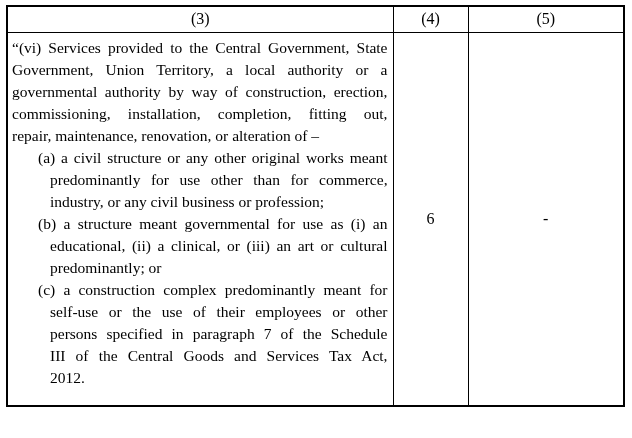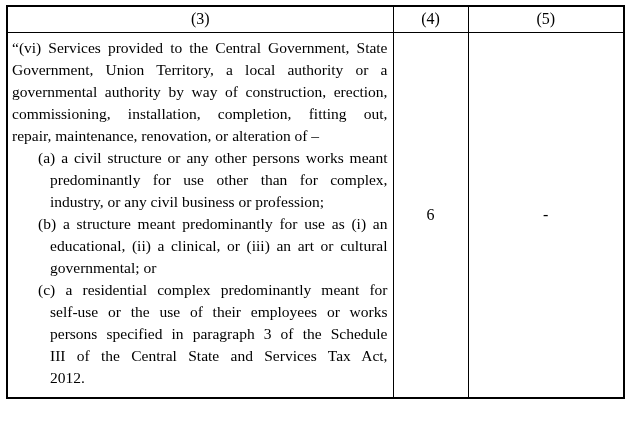--- a/index.html
+++ b/index.html
@@ -26,21 +26,21 @@
   .doc-table th {
     font-weight: normal;
     font-size: 16px;
     height: 26px;
     text-align: center;
     vertical-align: middle;
     padding: 0;
   }
   td.desc-cell {
     vertical-align: top;
-    padding: 4px 5px 8px 4px;
+    padding: 4px 5px 16px 4px;
     height: 320px;
   }
   td.rate-cell, td.cond-cell {
     text-align: center;
     vertical-align: middle;
     font-size: 16px;
     padding: 0;
   }
   .pline, .ifirst, .icont {
     font-size: 15.5px;
@@ -71,32 +71,32 @@
     </thead>
     <tbody>
       <tr>
         <td class="desc-cell">
           <div class="pline jline">“(vi) Services provided to the Central Government, State</div>
           <div class="pline jline">Government, Union Territory, a local authority or a</div>
           <div class="pline jline">governmental authority by way of construction, erection,</div>
           <div class="pline jline">commissioning, installation, completion, fitting out,</div>
           <div class="pline lline">repair, maintenance, renovation, or alteration of –</div>
 
-          <div class="ifirst jline"><span>(a)</span> <span>a civil structure or any other persons works meant</span></div>
-          <div class="icont jline">predominantly for use other than for complex,</div>
+          <div class="ifirst jline"><span>(a)</span> <span>a civil structure or any other original works meant</span></div>
+          <div class="icont jline">predominantly for use other than for commerce,</div>
           <div class="icont lline">industry, or any civil business or profession;</div>
 
-          <div class="ifirst jline"><span>(b)</span> <span>a structure meant predominantly for use as (i) an</span></div>
+          <div class="ifirst jline"><span>(b)</span> <span>a structure meant governmental for use as (i) an</span></div>
           <div class="icont jline">educational, (ii) a clinical, or (iii) an art or cultural</div>
-          <div class="icont lline">governmental; or</div>
+          <div class="icont lline">predominantly; or</div>
 
-          <div class="ifirst jline"><span>(c)</span> <span>a residential complex predominantly meant for</span></div>
-          <div class="icont jline">self-use or the use of their employees or works</div>
-          <div class="icont jline">persons specified in paragraph 3 of the Schedule</div>
-          <div class="icont jline">III of the Central State and Services Tax Act,</div>
+          <div class="ifirst jline"><span>(c)</span> <span>a construction complex predominantly meant for</span></div>
+          <div class="icont jline">self-use or the use of their employees or other</div>
+          <div class="icont jline">persons specified in paragraph 7 of the Schedule</div>
+          <div class="icont jline">III of the Central Goods and Services Tax Act,</div>
           <div class="icont lline">2012.</div>
         </td>
         <td class="rate-cell">6</td>
         <td class="cond-cell">-</td>
       </tr>
     </tbody>
   </table>
 </div>
 
 </body></html>

